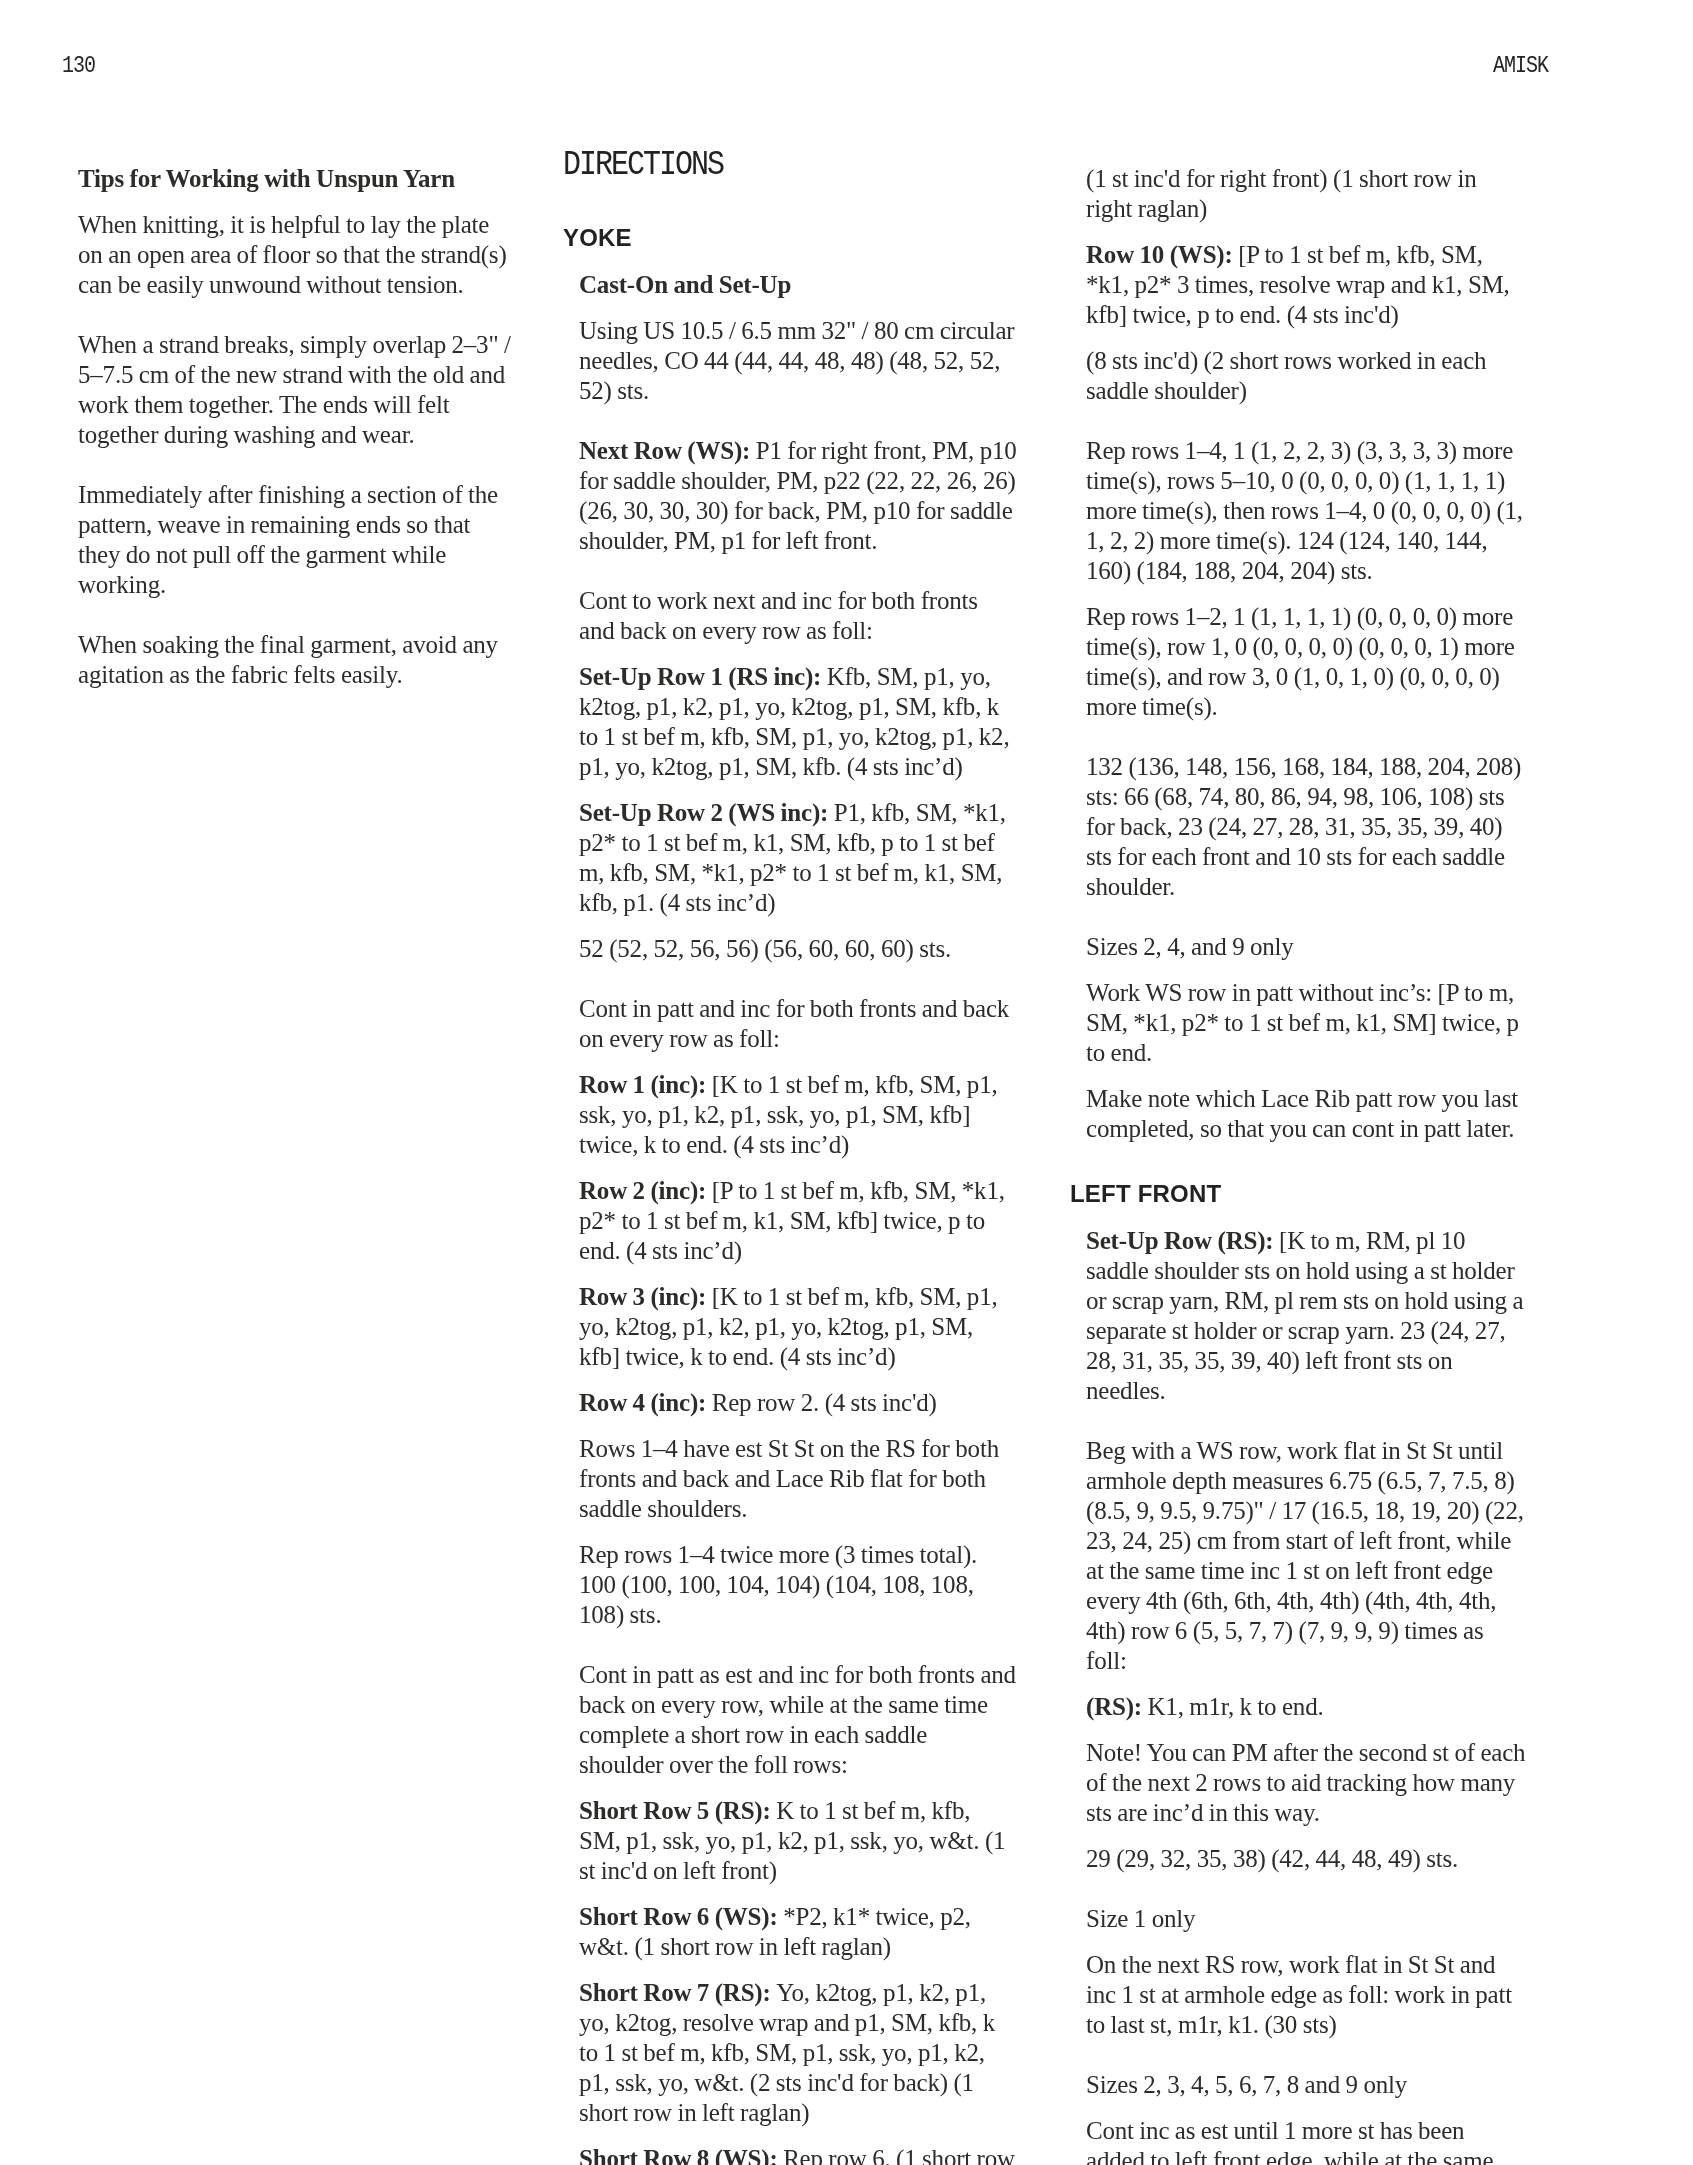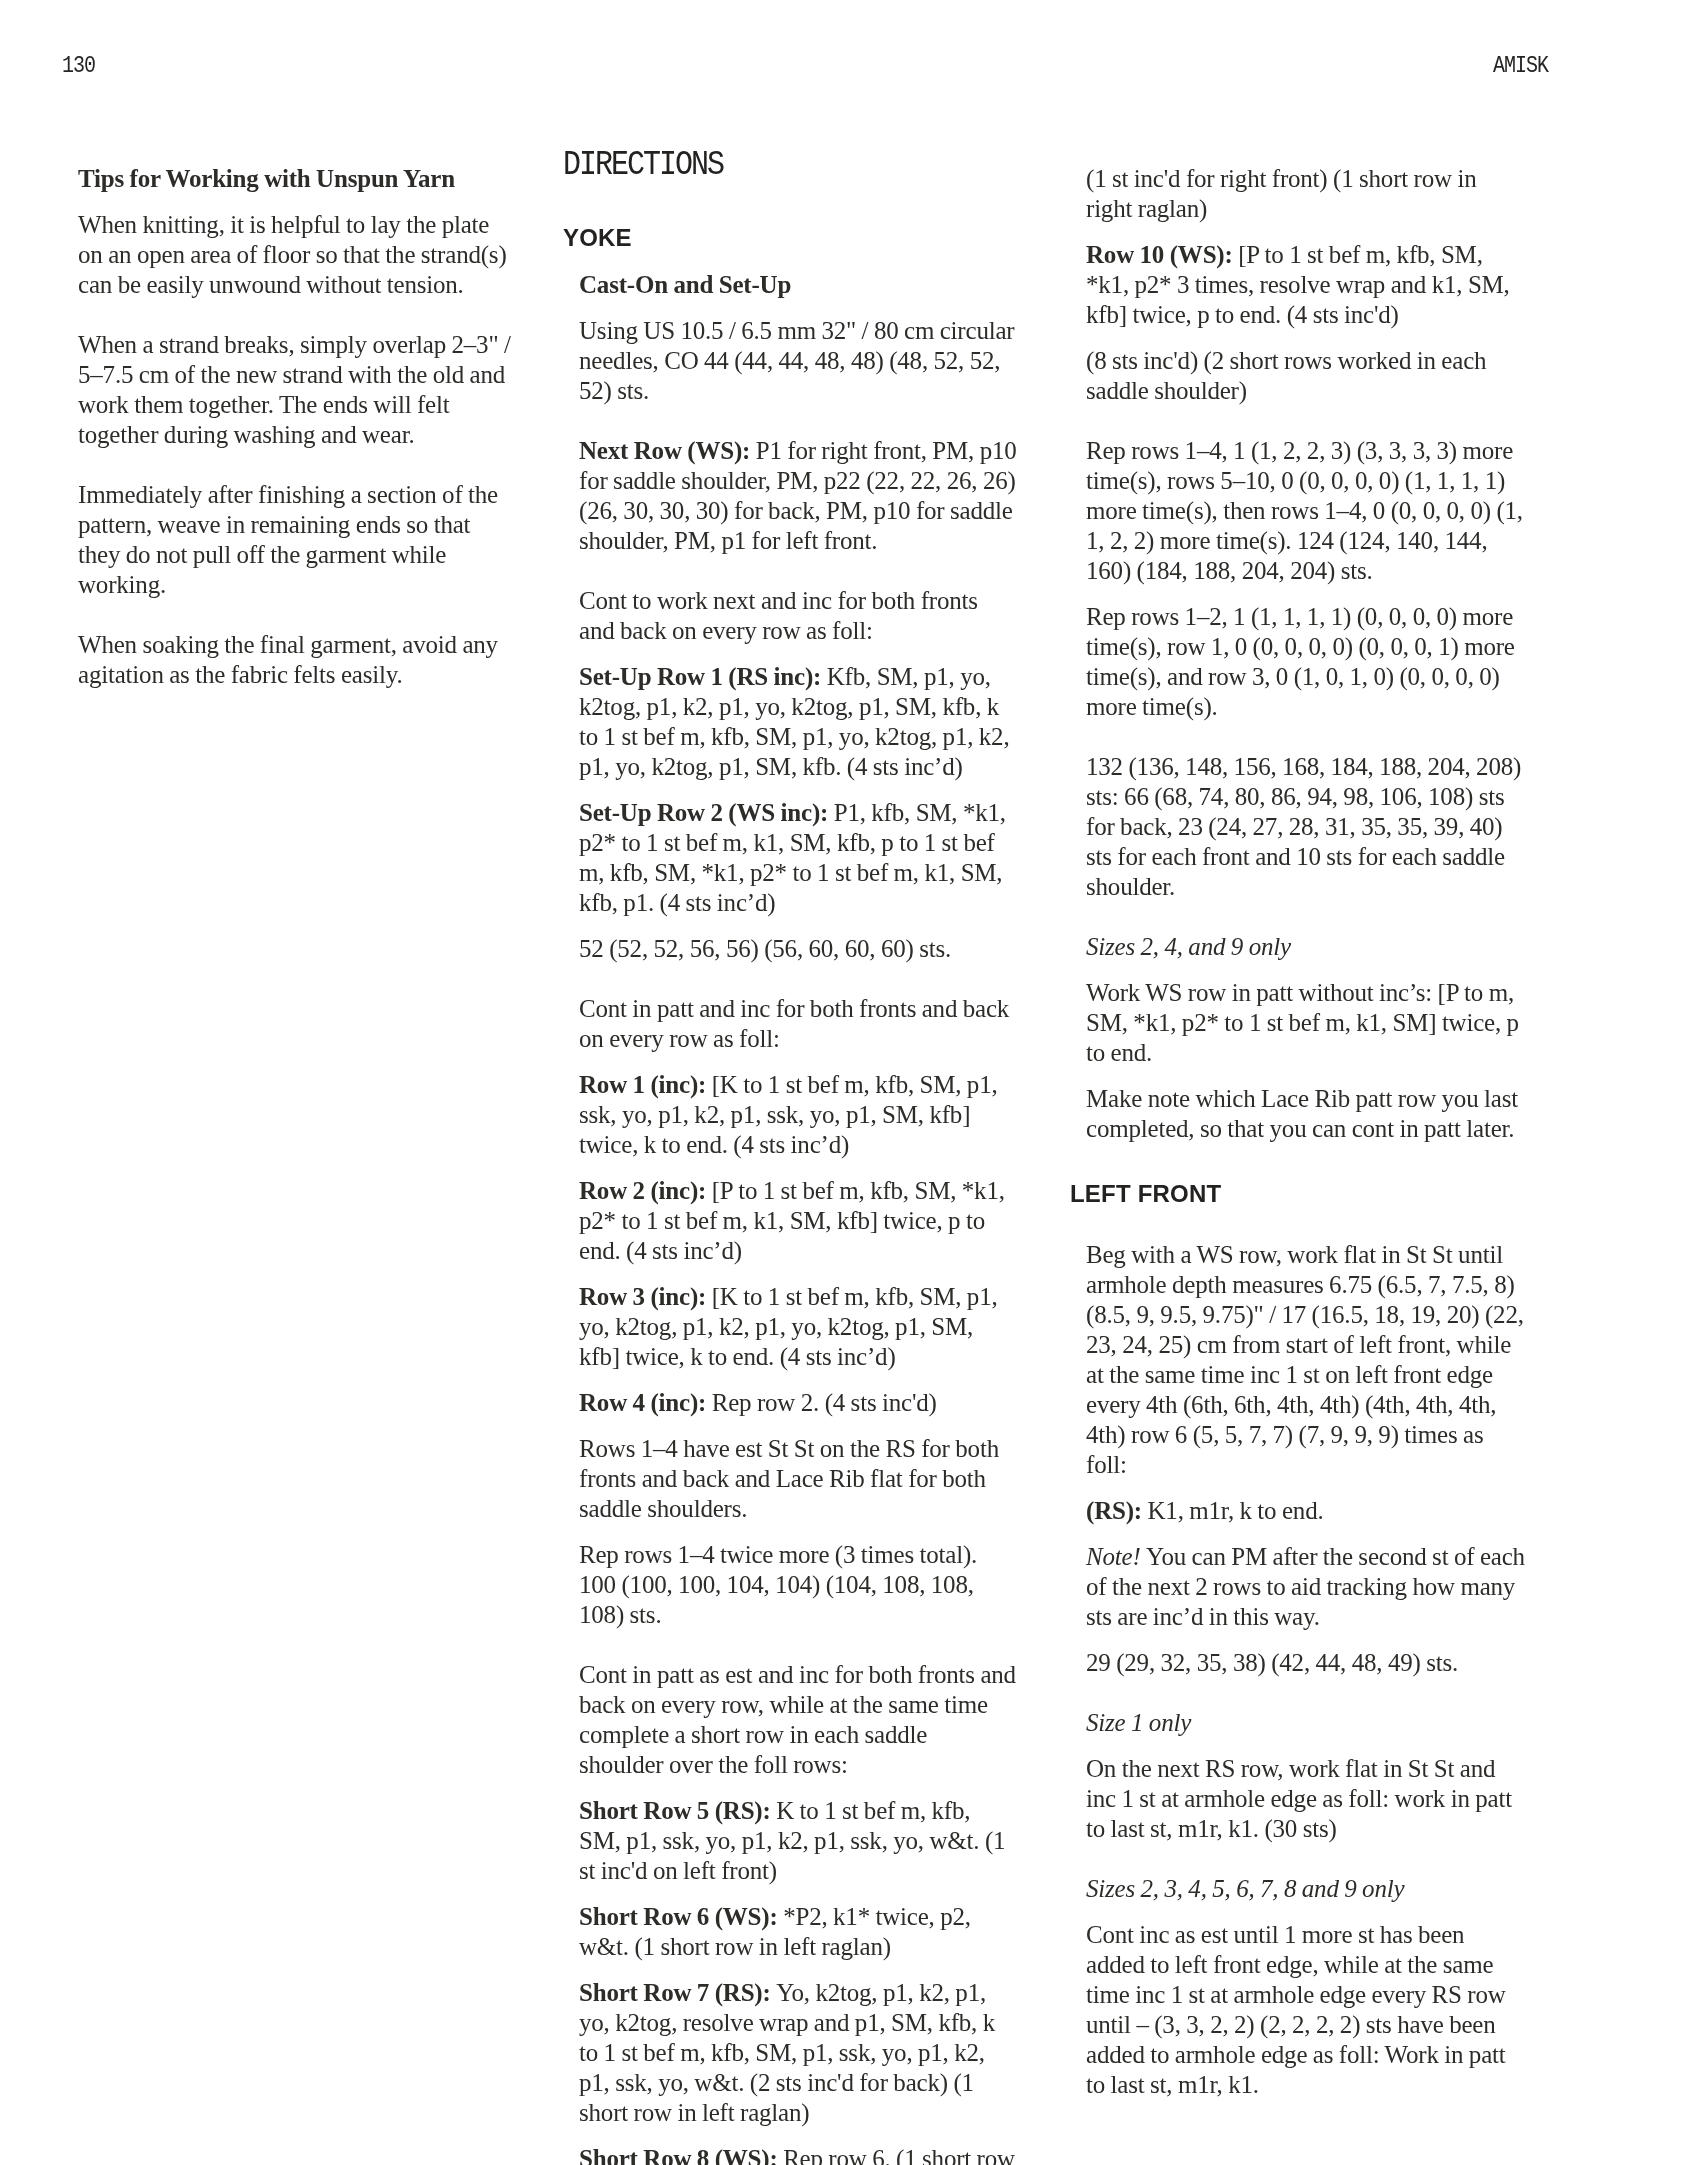--- a/index.html
+++ b/index.html
@@ -29,21 +29,21 @@
   .col-right{left:1070px;width:474px;}
   p.para{
     margin:16px;
     font-size:25px;line-height:30px;
     letter-spacing:-0.2px;
     color:#2e2c29;
     word-spacing:-0.5px;
   }
   p.para.gap{margin-top:30px;}
   .b{font-weight:bold;}
-  .i{font-style:italic;}
+  .i{}
   .h-mono{
     font-family:"Liberation Mono", monospace;
     font-weight:normal;
     font-size:30px;line-height:40px;
     letter-spacing:-2px;
     color:#242220;
     transform:scaleY(1.18);
     transform-origin:0 100%;
     margin:0;
   }
@@ -99,20 +99,21 @@
       <p class="para"><span>(1 st inc'd for right front) (1 short row in right raglan)</span></p>
       <p class="para"><span class="b">Row 10 (WS): </span><span>[P to 1 st bef m, kfb, SM, *k1, p2* 3 times, resolve wrap and k1, SM, kfb] twice, p to end. (4 sts inc'd)</span></p>
       <p class="para"><span>(8 sts inc'd) (2 short rows worked in each saddle shoulder)</span></p>
       <p class="para gap"><span>Rep rows 1–4, 1 (1, 2, 2, 3) (3, 3, 3, 3) more time(s), rows 5–10, 0 (0, 0, 0, 0) (1, 1, 1, 1) more time(s), then rows 1–4, 0 (0, 0, 0, 0) (1, 1, 2, 2) more time(s). 124 (124, 140, 144, 160) (184, 188, 204, 204) sts.</span></p>
       <p class="para"><span>Rep rows 1–2, 1 (1, 1, 1, 1) (0, 0, 0, 0) more time(s), row 1, 0 (0, 0, 0, 0) (0, 0, 0, 1) more time(s), and row 3, 0 (1, 0, 1, 0) (0, 0, 0, 0) more time(s).</span></p>
       <p class="para gap"><span>132 (136, 148, 156, 168, 184, 188, 204, 208) sts: 66 (68, 74, 80, 86, 94, 98, 106, 108) sts for back, 23 (24, 27, 28, 31, 35, 35, 39, 40) sts for each front and 10 sts for each saddle shoulder.</span></p>
       <p class="para gap"><span class="i">Sizes 2, 4, and 9 only</span></p>
       <p class="para"><span>Work WS row in patt without inc’s: [P to m, SM, *k1, p2* to 1 st bef m, k1, SM] twice, p to end.</span></p>
       <p class="para"><span>Make note which Lace Rib patt row you last completed, so that you can cont in patt later.</span></p>
       <div class="h-sans gap">LEFT FRONT</div>
+      <p class="para"><span class="b">Set-Up Row (RS): </span><span>[K to m, RM, pl 10 saddle shoulder sts on hold using a st holder or scrap yarn, RM, pl rem sts on hold using a separate st holder or scrap yarn. 23 (24, 27, 28, 31, 35, 35, 39, 40) left front sts on needles.</span></p>
       <p class="para gap"><span>Beg with a WS row, work flat in St St until armhole depth measures 6.75 (6.5, 7, 7.5, 8) (8.5, 9, 9.5, 9.75)" / 17 (16.5, 18, 19, 20) (22, 23, 24, 25) cm from start of left front, while at the same time inc 1 st on left front edge every 4th (6th, 6th, 4th, 4th) (4th, 4th, 4th, 4th) row 6 (5, 5, 7, 7) (7, 9, 9, 9) times as foll:</span></p>
       <p class="para"><span class="b">(RS): </span><span>K1, m1r, k to end.</span></p>
       <p class="para"><span class="i">Note! </span><span>You can PM after the second st of each of the next 2 rows to aid tracking how many sts are inc’d in this way.</span></p>
       <p class="para"><span>29 (29, 32, 35, 38) (42, 44, 48, 49) sts.</span></p>
       <p class="para gap"><span class="i">Size 1 only</span></p>
       <p class="para"><span>On the next RS row, work flat in St St and inc 1 st at armhole edge as foll: work in patt to last st, m1r, k1. (30 sts)</span></p>
       <p class="para gap"><span class="i">Sizes 2, 3, 4, 5, 6, 7, 8 and 9 only</span></p>
       <p class="para"><span>Cont inc as est until 1 more st has been added to left front edge, while at the same time inc 1 st at armhole edge every RS row until – (3, 3, 2, 2) (2, 2, 2, 2) sts have been added to armhole edge as foll: Work in patt to last st, m1r, k1.</span></p>
     </div>
 </div>

